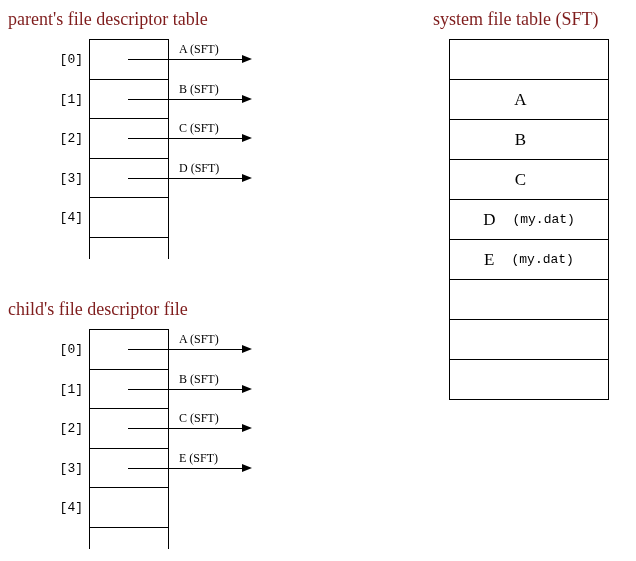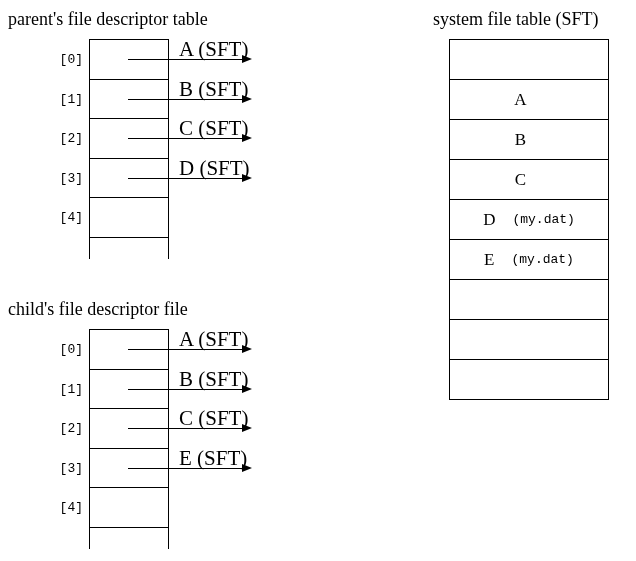--- a/index.html
+++ b/index.html
@@ -10,21 +10,21 @@
     font-family: "Liberation Serif", serif;
     color: #000000;
     overflow: hidden;
   }
 
   .diagram-title {
     position: absolute;
     font-size: 18px;
     line-height: 20px;
     white-space: nowrap;
-    color: #000000;
+    color: #7f1d1d;
   }
 
   
   .fd-table {
     position: absolute;
     left: 89px;
     width: 80px;
     box-sizing: border-box;
     border: 1px solid #000;
     border-bottom: none;
@@ -60,21 +60,21 @@
     top: 15px;
     width: 0; height: 0;
     border-left: 10px solid #000;
     border-top: 4.5px solid transparent;
     border-bottom: 4.5px solid transparent;
   }
   .arrow-label {
     position: absolute;
     left: 89px;
     top: 1px;
-    font-size: 21px;
+    font-size: 12px;
     line-height: 17px;
     white-space: nowrap;
   }
   .fd-tail {
     position: absolute;
     left: 89px;
     width: 80px;
     height: 22px;
     box-sizing: border-box;
     border-left: 1px solid #000;

